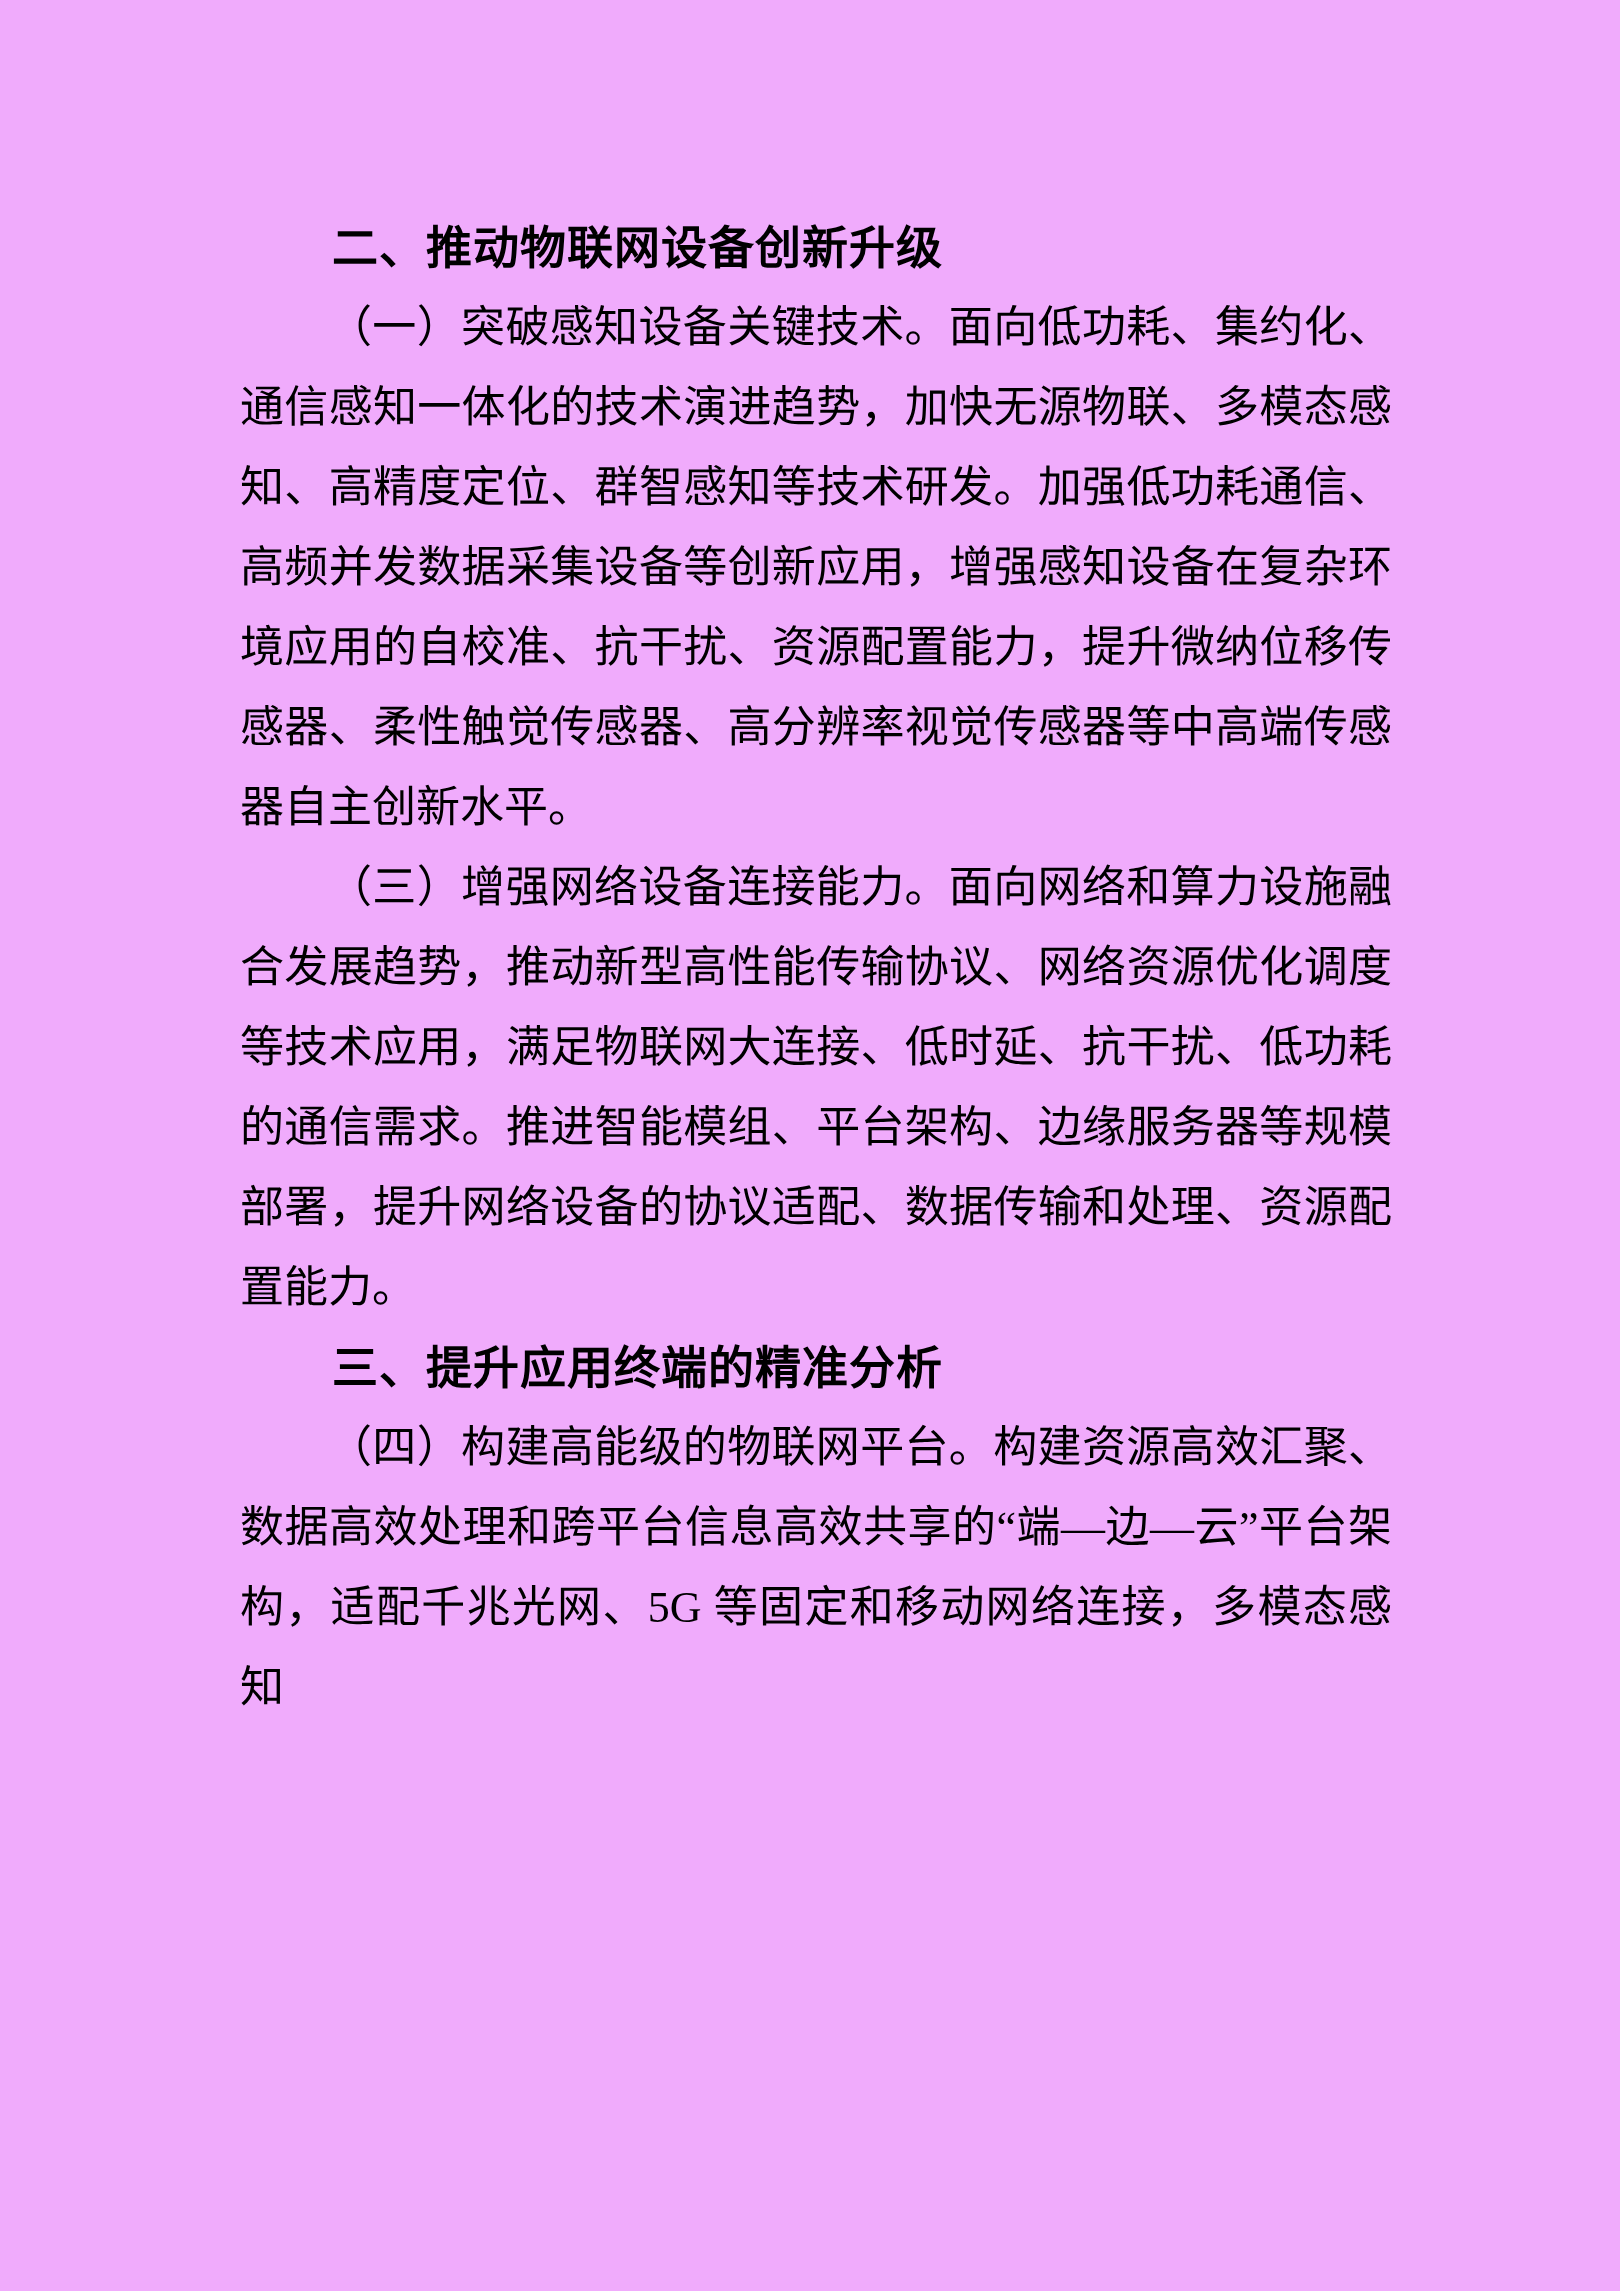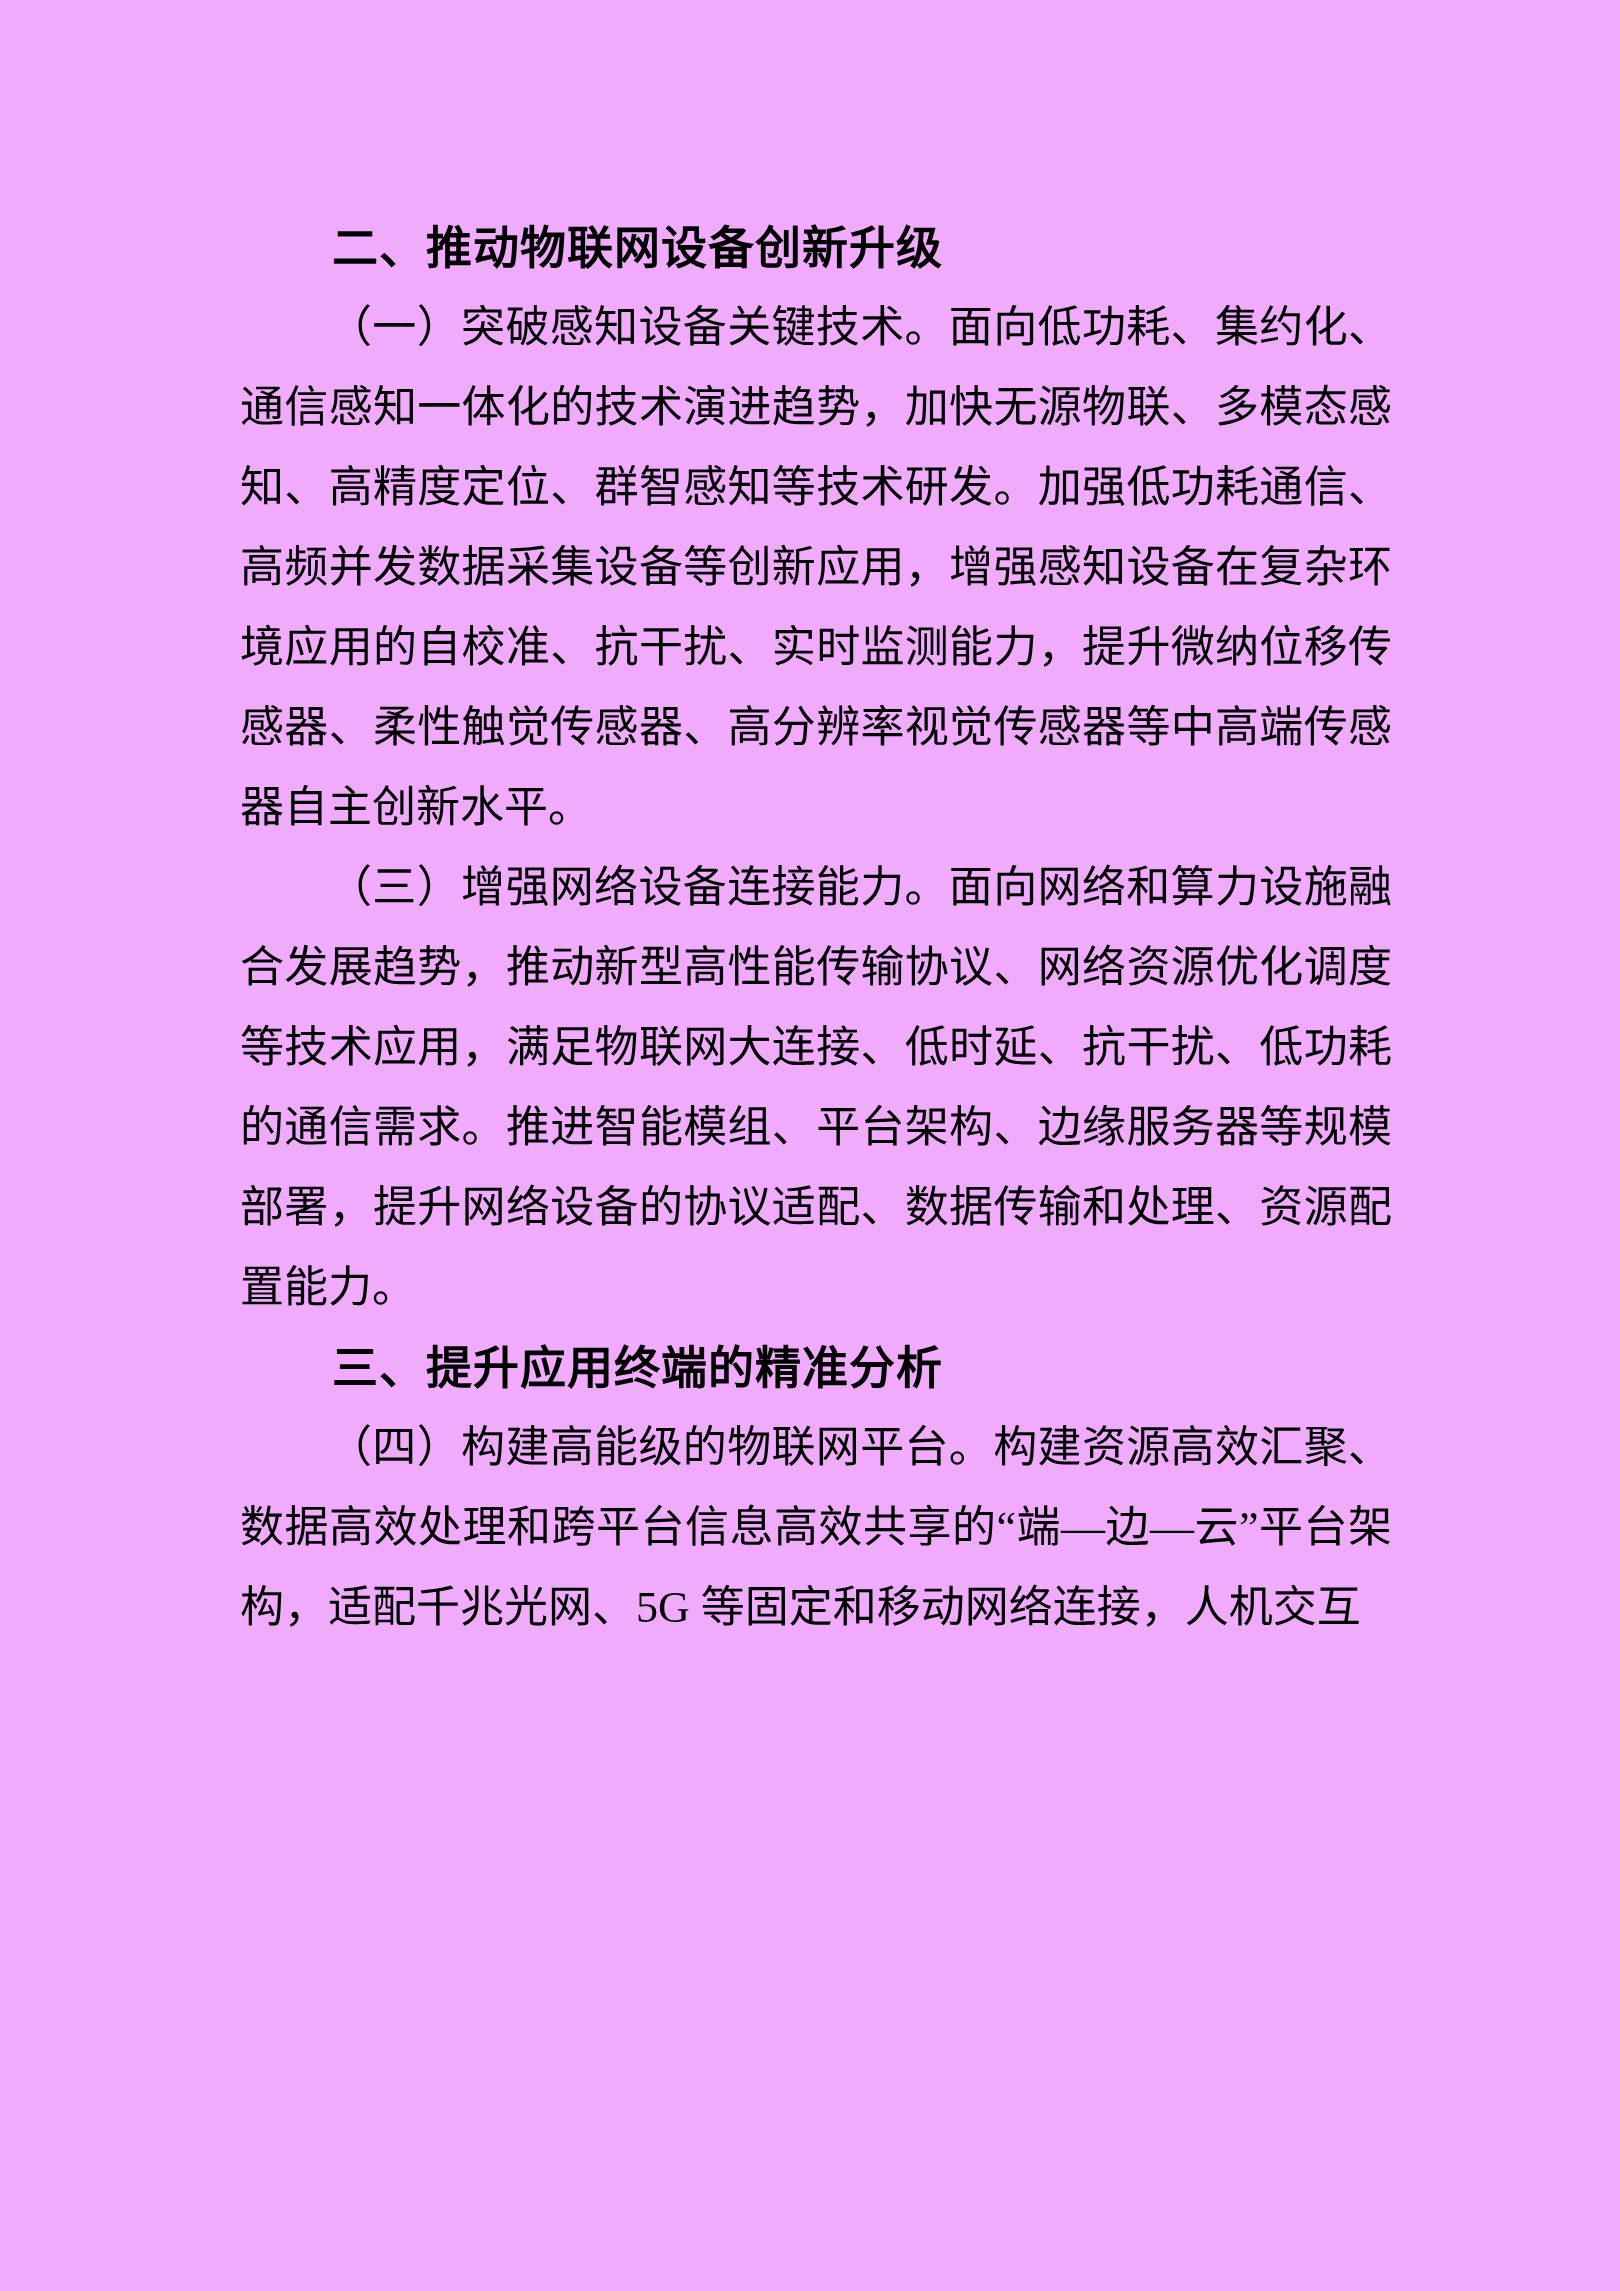--- a/index.html
+++ b/index.html
@@ -41,18 +41,18 @@
     text-justify: inter-ideograph;
     color: #000000;
     word-break: break-all;
   }
 </style>
 </head>
 <body>
 
 <div class="page">
   <h2 class="doc-heading">二、推动物联网设备创新升级</h2>
-  <p class="doc-paragraph">（一）突破感知设备关键技术。面向低功耗、集约化、通信感知一体化的技术演进趋势，加快无源物联、多模态感知、高精度定位、群智感知等技术研发。加强低功耗通信、高频并发数据采集设备等创新应用，增强感知设备在复杂环境应用的自校准、抗干扰、实时监测能力，提升微纳位移传感器、柔性触觉传感器、高分辨率视觉传感器等中高端传感器自主创新水平。</p>
+  <p class="doc-paragraph">（一）突破感知设备关键技术。面向低功耗、集约化、通信感知一体化的技术演进趋势，加快无源物联、多模态感知、高精度定位、群智感知等技术研发。加强低功耗通信、高频并发数据采集设备等创新应用，增强感知设备在复杂环境应用的自校准、抗干扰、资源配置能力，提升微纳位移传感器、柔性触觉传感器、高分辨率视觉传感器等中高端传感器自主创新水平。</p>
   <p class="doc-paragraph">（三）增强网络设备连接能力。面向网络和算力设施融合发展趋势，推动新型高性能传输协议、网络资源优化调度等技术应用，满足物联网大连接、低时延、抗干扰、低功耗的通信需求。推进智能模组、平台架构、边缘服务器等规模部署，提升网络设备的协议适配、数据传输和处理、资源配置能力。</p>
   <h2 class="doc-heading">三、提升应用终端的精准分析</h2>
-  <p class="doc-paragraph">（四）构建高能级的物联网平台。构建资源高效汇聚、数据高效处理和跨平台信息高效共享的“端—边—云”平台架构，适配千兆光网、5G 等固定和移动网络连接，人机交互</p>
+  <p class="doc-paragraph">（四）构建高能级的物联网平台。构建资源高效汇聚、数据高效处理和跨平台信息高效共享的“端—边—云”平台架构，适配千兆光网、5G 等固定和移动网络连接，多模态感知</p>
 </div>
 
 
 </body></html>

